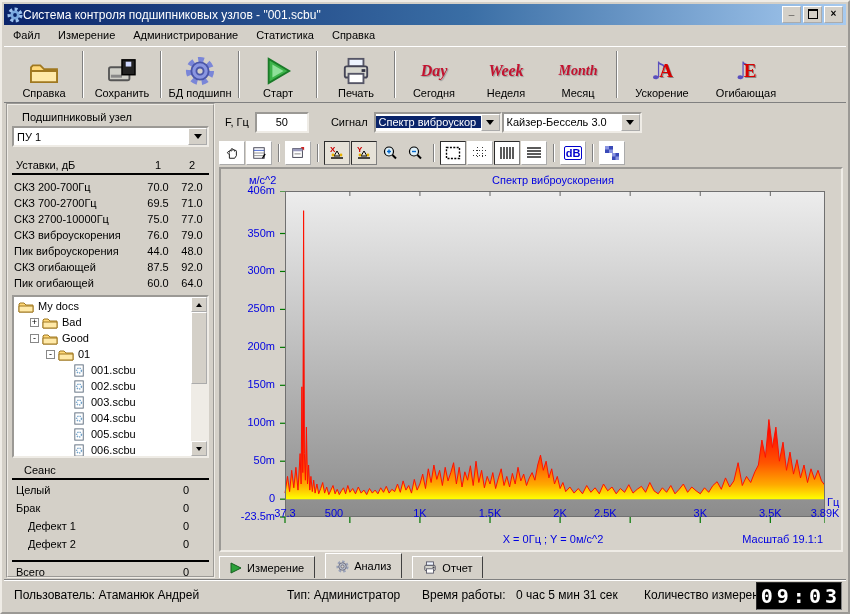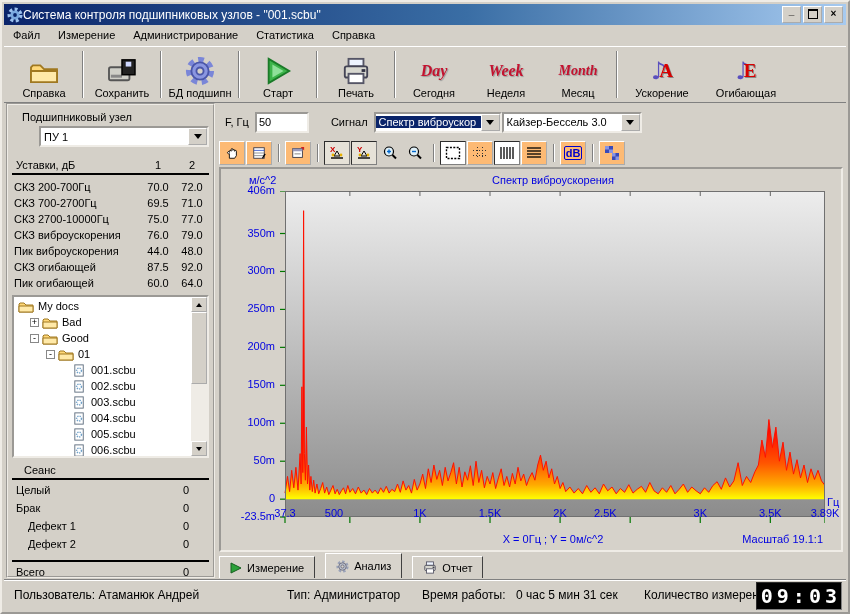--- a/index.html
+++ b/index.html
@@ -28,21 +28,21 @@
   .daytxt{font-family:"Liberation Serif",serif;font-style:italic;font-weight:bold;font-size:16px;
     color:#c4122f;text-shadow:1px 1px 1px #9a9a9a;}
   .notewrap{position:relative;height:30px;display:flex;align-items:center;}
   .noteglyph{font-family:"DejaVu Sans",sans-serif;font-size:24px;color:#5a4fbe;line-height:26px;}
   .noteletter{font-family:"Liberation Serif",serif;font-weight:bold;font-size:19px;color:#d80000;
     margin-left:-7px;text-shadow:1px 1px 0 #888;}
   
   .leftpanel{position:absolute;left:4px;top:101px;width:209px;bottom:34px;
     border:2px groove #efece6;box-sizing:border-box;padding:4px 4px;background:#d4d0c8;}
   .lp-label{margin:2px 0 3px 10px;}
-  .combo{height:21px;background:#fff;border:2px inset #efece6;display:flex;align-items:center;box-sizing:border-box;margin-left:27px;}
+  .combo{height:21px;background:#fff;border:2px inset #efece6;display:flex;align-items:center;box-sizing:border-box;}
   .combo .cval{flex:1;padding:0 3px;white-space:nowrap;overflow:hidden;}
   .combo .carrow{width:17px;align-self:stretch;background:#d4d0c8;border:1px outset #fff;
      display:flex;align-items:center;justify-content:center;}
   .tri-down{width:0;height:0;border-left:4px solid transparent;border-right:4px solid transparent;border-top:5px solid #000;}
   .sp-head{display:flex;margin:12px 0 2px;}
   .sp-head .h1{flex:1;padding-left:4px;}
   .sp-head .c{width:34px;text-align:center;}
   .hline{height:2px;background:#000;margin:2px 0 4px;}
   .sp-row{display:flex;height:16px;align-items:center;}
   .sp-row .n{flex:1;padding-left:2px;white-space:nowrap;}
@@ -64,30 +64,30 @@
   
   .sess-title{margin:6px 0 2px 12px;}
   .sess-row{display:flex;height:18px;align-items:flex-start;}
   .sess-row .n{flex:1;padding-left:4px;}
   .sess-row .n.ind{padding-left:16px;}
   .sess-row .v{width:46px;text-align:center;}
   
   .mainpanel{position:absolute;left:215px;top:101px;right:4px;bottom:34px;}
   .controls{position:absolute;left:0;top:2px;right:0;height:34px;display:flex;align-items:center;}
   .ctl-label{margin:0 6px 0 8px;}
-  .freq-input{width:46px;height:17px;border:2px inset #efece6;font:11px "Liberation Sans",sans-serif;padding:0 2px;}
+  .freq-input{width:46px;height:17px;border:2px inset #efece6;font:11px "Liberation Sans",sans-serif;padding:0 2px;text-align:center;}
   .combo2{height:21px;background:#fff;border:2px inset #efece6;display:flex;align-items:center;box-sizing:border-box;}
   .combo2 .cval{flex:1;padding:0 3px;white-space:nowrap;overflow:hidden;}
   .combo2 .cval.hl{background:#0a246a;color:#fff;}
   .combo2 .carrow{width:17px;align-self:stretch;background:#d4d0c8;border:1px outset #fff;
      display:flex;align-items:center;justify-content:center;}
   .wlabel{width:64px;line-height:11px;margin:0 4px 0 10px;}
   
   .charttools{position:absolute;left:2px;top:38px;height:24px;display:flex;align-items:center;}
-  .ct-btn{width:24px;height:22px;background:#fdba74;border:1px outset #fff;margin-right:1px;
+  .ct-btn{width:24px;height:22px;background:#ffffff;border:1px outset #fff;margin-right:1px;
     display:flex;align-items:center;justify-content:center;cursor:default;}
   .ct-btn.pressed{border:1px inset #808080;background:#e6e2d8;}
   .ct-btn.pressed.white{background:#fff;}
   .ct-sep{width:1px;height:18px;background:#808080;border-right:1px solid #fff;margin:0 5px;}
   .dbtxt{color:#0000cc;font-weight:bold;font-size:11px;border:1px solid #0000cc;padding:0 1px;border-radius:2px;}
   
   .chartarea{position:absolute;left:2px;top:64px;right:1px;height:385px;background:#d6d2ca;
     border:2px inset #efece6;box-sizing:border-box;}
   .c-title{position:absolute;left:62px;top:5px;width:540px;text-align:center;color:#0000e0;}
   .c-ylab{position:absolute;left:28px;top:5px;color:#0000e0;}

